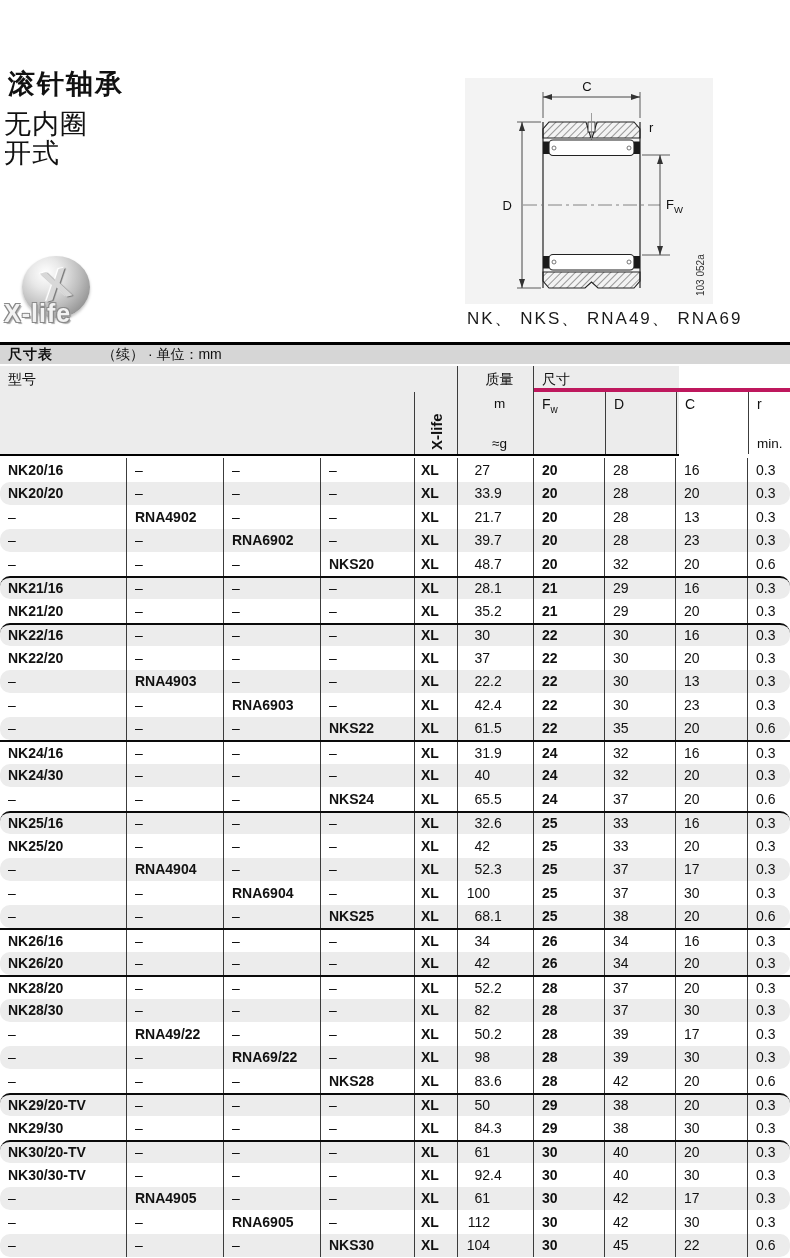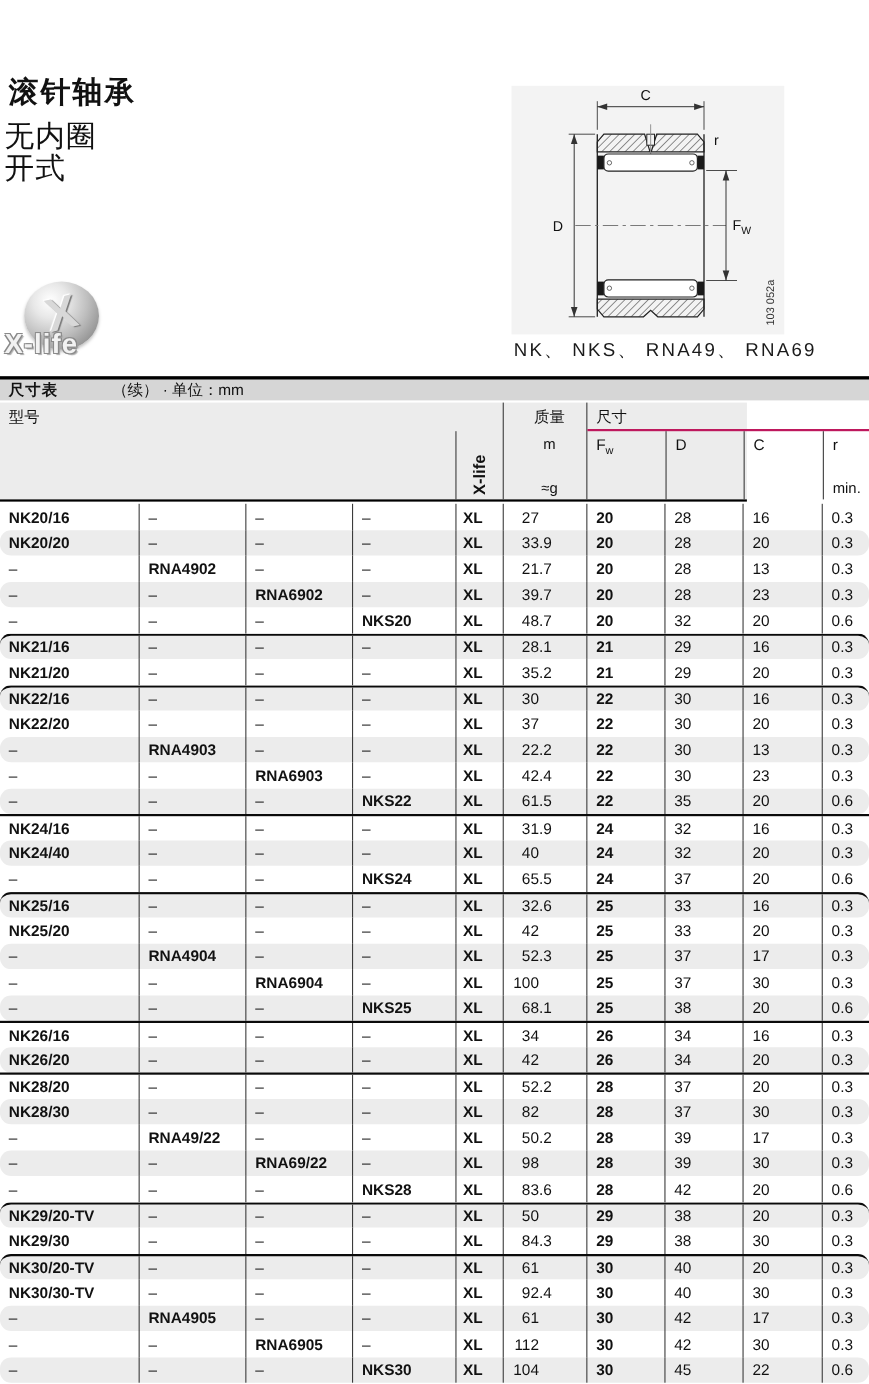--- a/index.html
+++ b/index.html
@@ -36,21 +36,21 @@
      border-bottom:2px solid #000; display:grid; grid-template-columns:414px 43px 76px 257px; font-size:14px; }
   .th-model { padding:5px 0 0 8px; }
   .th-xlife { position:relative; }
   .th-xlife::before { content:''; position:absolute; left:0; top:26px; bottom:0; width:1px; background:#3c3c3c; }
   .vert { position:absolute; left:31px; bottom:4px; transform:rotate(-90deg); transform-origin:left bottom;
      font-weight:bold; font-size:15px; white-space:nowrap; }
   .th-mass { border-left:1px solid #3c3c3c; display:flex; flex-direction:column; padding:5px 0 3px 8px;align-items:center; }
   .th-mass .sym { margin-top:7px; font-size:13.5px; }
   .push { margin-top:auto; font-size:13.5px; }
   .th-dims { border-left:1px solid #3c3c3c; display:flex; flex-direction:column; }
-  .dims-label { height:26px; padding:5px 0 0 8px; border-bottom:2px solid #be185d; }
+  .dims-label { height:26px; padding:5px 0 0 8px; border-bottom:4px solid #be185d; }
   .dims-cols { flex:1; display:grid; grid-template-columns:71px 71px 72px 43px; }
   .dc { padding:4px 0 3px 8px; display:flex; flex-direction:column; }
   .dc.bl { border-left:1px solid #3c3c3c; }
   sub { font-size:10px; }
 
   
   .tbody { position:absolute; left:0; top:458px; width:790px; }
   .trow { display:grid; grid-template-columns:126px 97px 97px 94px 43px 76px 71px 71px 72px 43px; height:23.5px; }
   .trow.alt { background:#ececec;border-radius:10px; }
   .trow.gs { border-top:2px solid #0a0a0a; }
@@ -362,21 +362,21 @@
         <div class="cell mass">
           <span class="mi">31</span>
           <span class="mf">.9</span>
         </div>
         <div class="cell m b">24</div>
         <div class="cell m">32</div>
         <div class="cell m">16</div>
         <div class="cell m">0.3</div>
       </div>
       <div class="trow alt">
-        <div class="cell c0 m b">NK24/40</div>
+        <div class="cell c0 m b">NK24/30</div>
         <div class="cell m">–</div>
         <div class="cell m">–</div>
         <div class="cell m">–</div>
         <div class="cell xlc b">XL</div>
         <div class="cell mass">
           <span class="mi">40</span>
           <span class="mf"></span>
         </div>
         <div class="cell m b">24</div>
         <div class="cell m">32</div>

